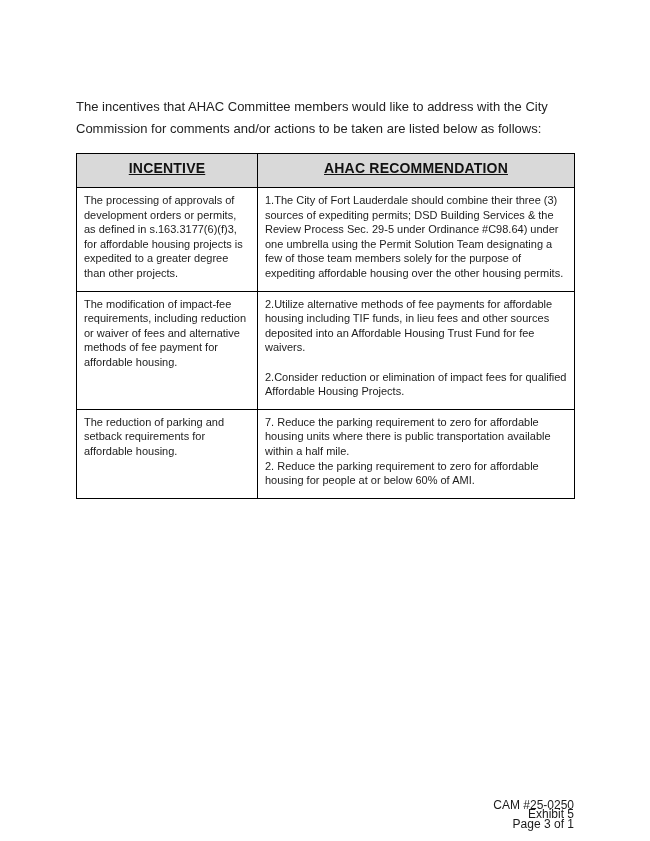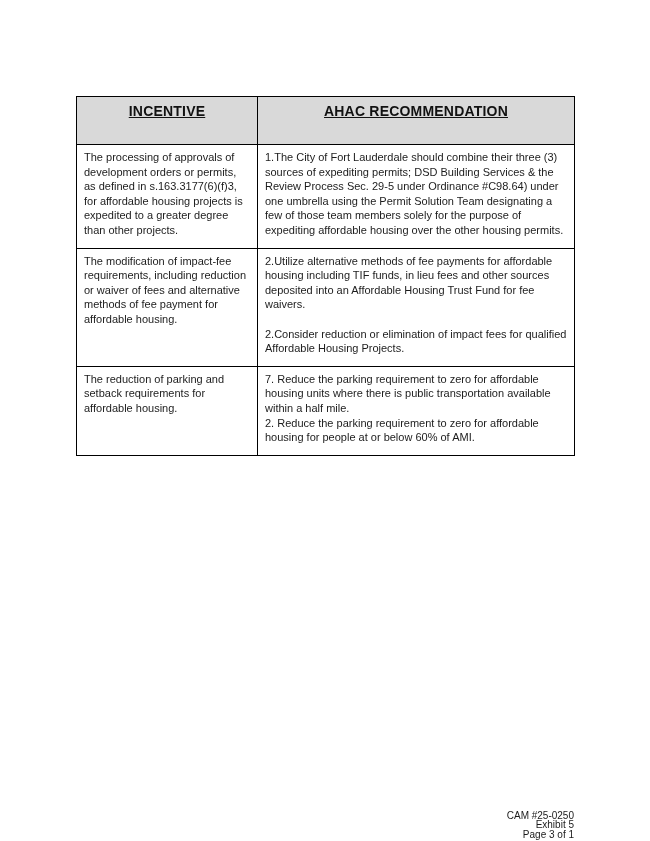--- a/index.html
+++ b/index.html
@@ -36,21 +36,21 @@
   }
   table.incentive-table th,
   table.incentive-table td {
     border: 1px solid #000000;
     vertical-align: top;
   }
   col.c-incentive { width: 181px; }
   col.c-recommendation { width: 317px; }
   th.header-cell {
     background: #d9d9d9;
-    height: 48px;
+    height: 34px;
     padding-top: 6px;
     text-align: center;
     font-size: 14px;
     font-weight: bold;
     color: #111111;
   }
   th.header-cell .hdr-text {
     text-decoration: underline;
     letter-spacing: 0.2px;
   }
@@ -58,34 +58,35 @@
     font-size: 11px;
     line-height: 14.6px;
     color: #1c1c1c;
     padding: 5px 7px 10px 7px;
     white-space: pre-line;
   }
   td.incentive-cell { }
   .footer {
     position: absolute;
     right: 76px;
-    bottom: 2px;
+    bottom: 12px;
     text-align: right;
-    font-size: 10px;
+    font-size: 12px;
     line-height: 9.5px;
     color: #1a1a1a;
   }
 </style>
 </head>
 <body>
 
 <div class="page">
 
   <div class="content">
 
+    <p class="intro">The incentives that AHAC Committee members would like to address with the City Commission for comments and/or actions to be taken are listed below as follows:</p>
 
     <table class="incentive-table">
       <colgroup>
         <col class="c-incentive">
         <col class="c-recommendation">
       </colgroup>
       <thead>
         <tr>
           <th class="header-cell">
             <span class="hdr-text">INCENTIVE</span>

